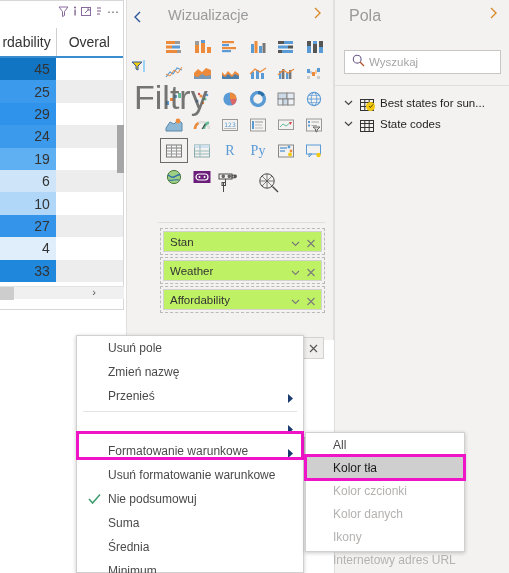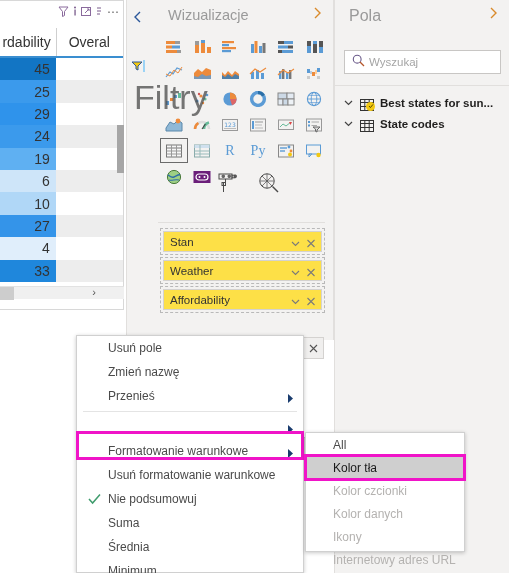--- a/index.html
+++ b/index.html
@@ -92,21 +92,21 @@
   .well-tab .lbl { font-size:7.5px; color:#666; margin-top:2px; }
   .well-underline { width:32px; height:3px; background:#f2c811; margin:2px auto 0; }
 
   #well-divider { position:absolute; left:6px; top:222px; right:8px; height:1px; background:#e1dfdd; }
 
   #wells { position:absolute; left:8px; top:228px; right:8px; }
   .well-slot {
     border:1px dashed #b9b9b9; padding:2px; margin-bottom:2px; background:#f3f2f1;
   }
   .well-chip {
-    height:21px; background:#fde047; border:1px solid #d4d2d0;
+    height:21px; background:#bef264; border:1px solid #d4d2d0;
     display:flex; align-items:center; position:relative; padding-left:6px;
   }
   .well-chip .name { font-size:11.5px; color:#333; }
   .well-chip .ctl { position:absolute; top:3px; }
   .well-chip .ctl.dd { right:20px; }
   .well-chip .ctl.x  { right:5px; }
 
   
   #fields-pane {
     position:absolute; left:334px; top:0; width:175px; height:573px;
@@ -116,21 +116,21 @@
   #fields-title { position:absolute; left:14px; top:7px; font-size:16px; color:#9a9a9a;text-align:center; }
   #fields-expand { position:absolute; right:10px; top:6px; }
   #fields-search {
     position:absolute; left:9px; top:50px; right:8px; height:24px;
     background:#fff; border:1px solid #c8c6c4; display:flex; align-items:center;
   }
   #search-ph { font-size:11.5px; color:#a5a5a5; margin-left:4px; }
   #fields-sep { position:absolute; left:0; top:85px; width:100%; height:1px; background:#e1dfdd; }
   #fields-list { position:absolute; left:0; top:92px; width:100%; }
   .field-row { height:21px; display:flex; align-items:center; padding-left:8px; }
-  .field-row .fname { font-size:11.5px; color:#201f1e; margin-left:6px; font-weight:700; }
+  .field-row .fname { font-size:11.5px; color:#201f1e; margin-left:6px; font-weight:400; }
   .tbl-icon-wrap { position:relative; width:14px; height:12px; }
   .yellow-badge {
     position:absolute; left:6px; top:5px; width:9px; height:9px; border-radius:50%;
     background:#f2c811; display:flex; align-items:center; justify-content:center;
   }
 
   
   #ctx-menu {
     position:absolute; left:76px; top:335px; width:228px; height:238px;
     background:#fff; border:1px solid #d0d0d0; box-shadow:0 1px 4px rgba(0,0,0,.22);

